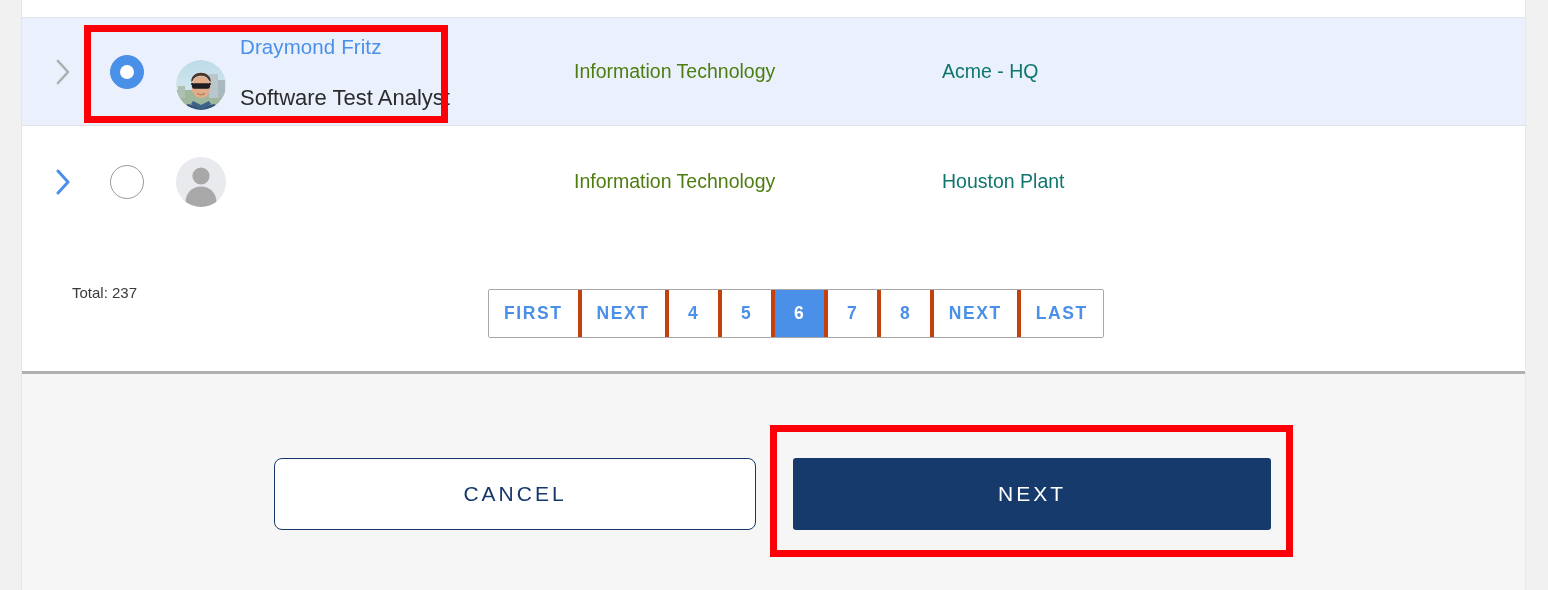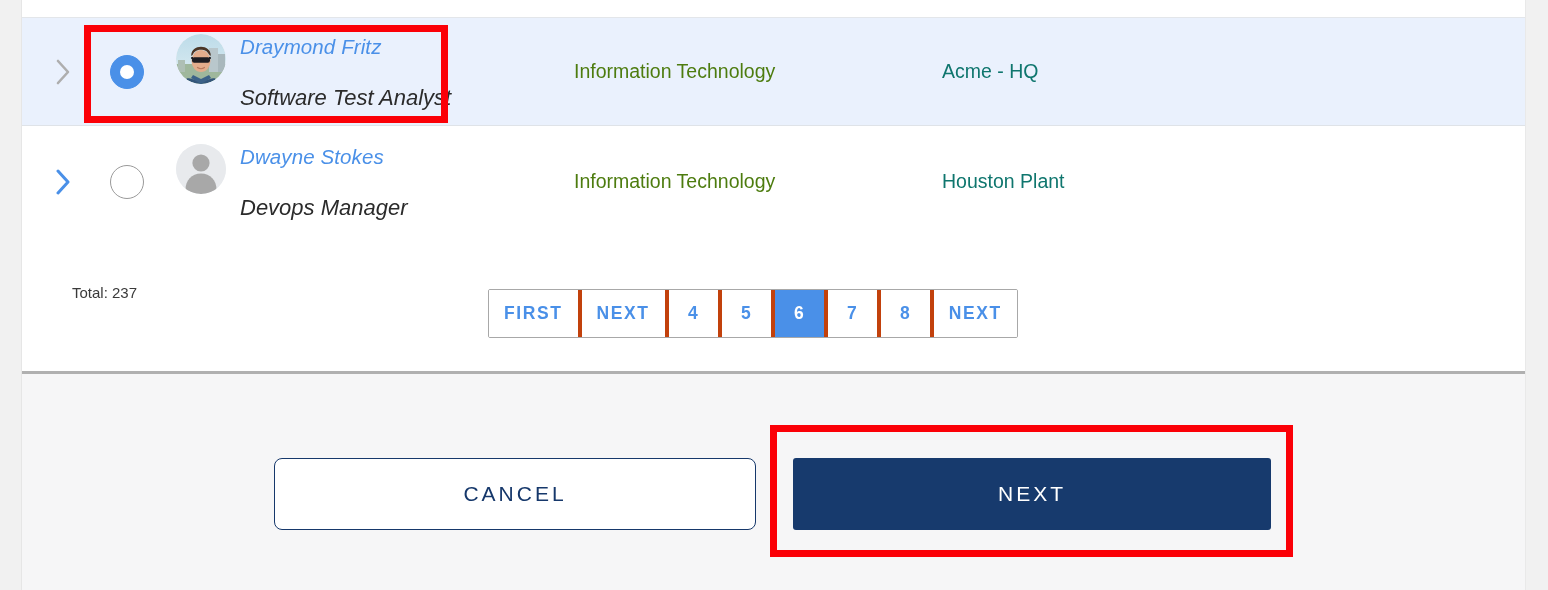--- a/index.html
+++ b/index.html
@@ -122,24 +122,23 @@
   }
   .radio.empty {
     background: transparent;
     border: 1.5px solid #9a9a9a;
   }
 
   .cell-person {
     width: 416px;
     flex: 0 0 416px;
     display: flex;
-    align-items: flex-start;
+    align-items: flex-end;
     padding-left: 18px;
     box-sizing: border-box;
-    font-style: italic;
   }
   .avatar {
     width: 50px;
     height: 50px;
     border-radius: 50%;
     overflow: hidden;
     flex: 0 0 50px;
     position: relative;
     background: #e9ecef;
   }
@@ -391,44 +390,41 @@
         </div>
 
         <div class="cell-person">
           <div class="avatar">
             <svg width="50" height="50" viewBox="0 0 50 50">
               <circle cx="25" cy="25" r="25" fill="#e8eaed"></circle>
               <circle cx="25" cy="19" r="8.6" fill="#a8a8a8"></circle>
               <path d="M25 29.5 C15.5 29.5 9.5 36.5 9.5 45.5 C13.5 48.6 19 50 25 50 C31 50 36.5 48.6 40.5 45.5 C40.5 36.5 34.5 29.5 25 29.5 Z" fill="#a8a8a8"></path>
             </svg>
           </div>
-          <div class="person-text">
-            <span class="person-name">Dwayne Stokes</span>
-            <span class="person-title">Devops Manager</span>
-          </div>
         </div>
 
         <div class="cell-dept">Information Technology</div>
 
         <div class="cell-loc">Houston Plant</div>
       </div>
     </div>
 
     <div id="pagination-strip">
       <div id="total-label">Total: 237</div>
 
       <div id="pager">
         <div class="pager-btn">FIRST</div>
         <div class="pager-btn">NEXT</div>
         <div class="pager-btn num">4</div>
         <div class="pager-btn num">5</div>
         <div class="pager-btn num active">6</div>
         <div class="pager-btn num">7</div>
         <div class="pager-btn num">8</div>
         <div class="pager-btn">NEXT</div>
+        <div class="pager-btn">LAST</div>
       </div>
     </div>
 
     <div id="footer">
       <div id="btn-cancel">CANCEL</div>
       <div id="btn-next">NEXT</div>
     </div>
 
   </div>
 

